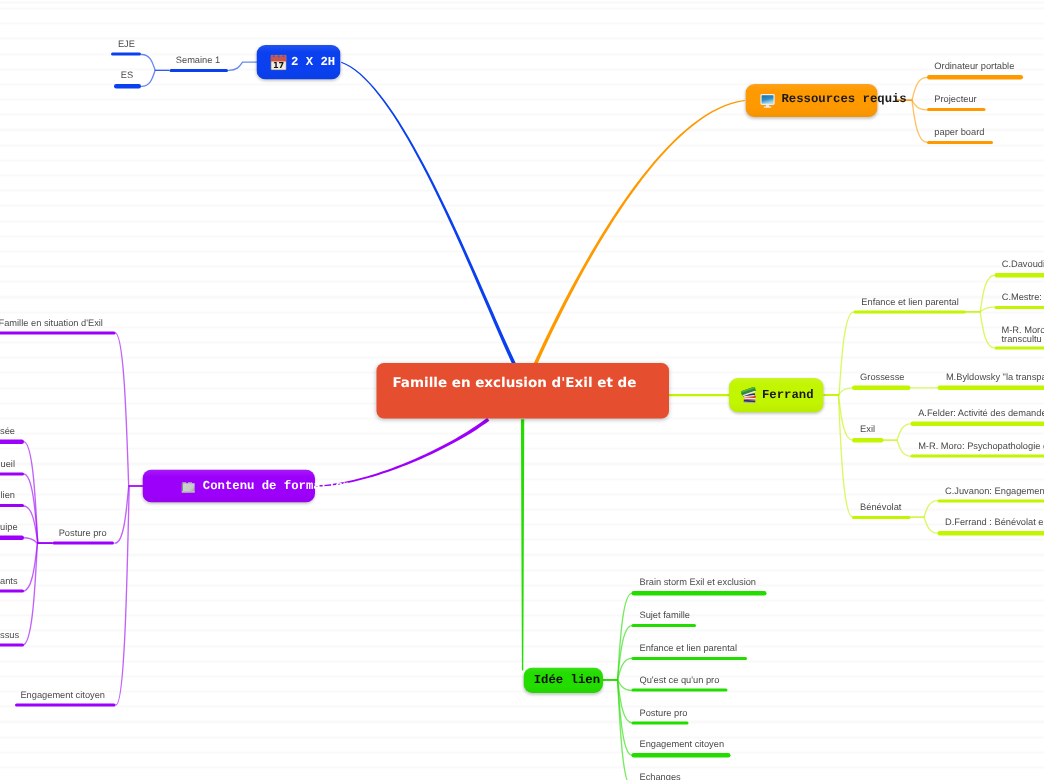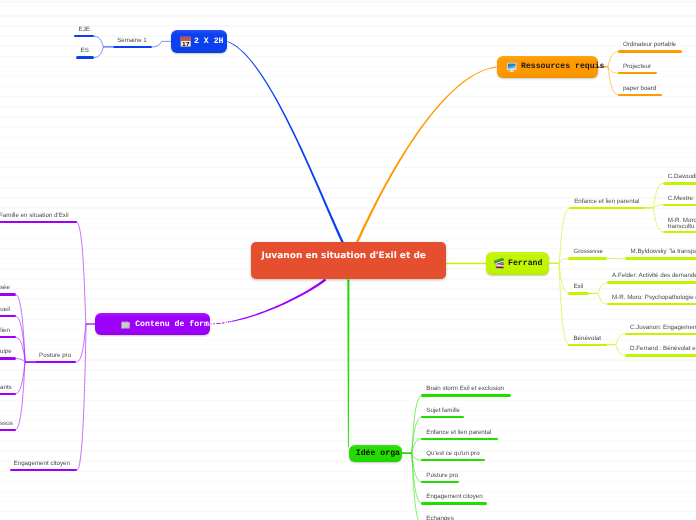--- a/index.html
+++ b/index.html
@@ -148,21 +148,21 @@
   <div id="nodelayer">
       <div class="node" style="left: 171px; top: 30px; width: 56px; height: 23px; background: linear-gradient(rgba(255, 255, 255, 0.1) 0px, rgba(255, 255, 255, 0) 22%, rgba(0, 0, 0, 0) 72%, rgba(0, 0, 0, 0.043) 100%) rgb(10, 64, 239); padding-left: 8.7px; box-shadow: rgba(0, 0, 0, 0.22) 0px 1px 2px;">
         <span class="ico" style="width: 11.5px; height: 11.5px; margin-right: 2.8px;"><svg viewBox="0 0 36 36" width="100%" height="100%">
    <rect x="2" y="2.5" width="32" height="31" rx="1.5" fill="#efece3" stroke="#6d6a62" stroke-width="1.4"></rect>
    <path d="M2 4a1.5 1.5 0 0 1 1.5-1.5h29A1.5 1.5 0 0 1 34 4v11.5H2z" fill="#cc5549"></path>
    <path d="M6 2.5h3.6v4h-3.6zM16.2 2.5h3.6v5h-3.6zM26.4 2.5h3.6v4h-3.6z" fill="#3b5bdb"></path>
    <text x="18" y="30" font-size="17" font-family="DejaVu Sans, sans-serif" font-weight="bold" fill="#16150f" text-anchor="middle">17</text>
  </svg></span>
         <span class="lbl" style="font-size: 8.2px; color: rgb(255, 255, 255);">2 X 2H</span>
       </div>
-      <div class="node" style="left: 497px; top: 56px; width: 101px; height: 21.5px; background: linear-gradient(rgba(255, 255, 255, 0.1) 0px, rgba(255, 255, 255, 0) 22%, rgba(0, 0, 0, 0) 72%, rgba(0, 0, 0, 0.043) 100%) rgb(255, 153, 0); padding-left: 9.2px; box-shadow: rgba(0, 0, 0, 0.22) 0px 1px 2px;">
+      <div class="node" style="left: 497px; top: 56px; width: 88px; height: 21.5px; background: linear-gradient(rgba(255, 255, 255, 0.1) 0px, rgba(255, 255, 255, 0) 22%, rgba(0, 0, 0, 0) 72%, rgba(0, 0, 0, 0.043) 100%) rgb(255, 153, 0); padding-left: 9.2px; box-shadow: rgba(0, 0, 0, 0.22) 0px 1px 2px;">
         <span class="ico" style="width: 11.4px; height: 11.4px; margin-right: 3.4px;"><svg viewBox="0 0 36 36" width="100%" height="100%">
    <defs>
               <linearGradient id="scrg" x1="0" y1="0" x2="0.35" y2="1">
      <stop offset="0" stop-color="#1b72a8"></stop>
                 <stop offset="0.55" stop-color="#2f8dc4"></stop>
      <stop offset="1" stop-color="#a9d8ef"></stop>
               </linearGradient>
             </defs>
    <rect x="3" y="5.5" width="30" height="23" rx="3" fill="#e9eef1"></rect>
    <rect x="5.5" y="8" width="25" height="18" rx="1.2" fill="url(#scrg)"></rect>
@@ -203,20 +203,20 @@
               </linearGradient>
             </defs>
    <path d="M5 8h8.5v3H5zM17.5 8h8.5v3h-8.5z" fill="#b4bcb5"></path>
    <path d="M4 10.5h28v20H4z" fill="url(#fldg)"></path>
    <path d="M4 10.5h2.4v20H4z" fill="#7f8a81"></path>
    <path d="M4 27.5h28v3H4z" fill="#b6bdb7"></path>
  </svg></span>
         <span class="lbl" style="font-size: 8.2px; color: rgb(255, 255, 255);">Contenu de formation</span>
       </div>
       <div class="node" style="left: 349px; top: 444.5px; width: 53px; height: 17.5px; background: linear-gradient(rgba(255, 255, 255, 0.1) 0px, rgba(255, 255, 255, 0) 22%, rgba(0, 0, 0, 0) 72%, rgba(0, 0, 0, 0.043) 100%) rgb(35, 221, 0); padding-left: 6.8px; box-shadow: rgba(0, 0, 0, 0.22) 0px 1px 2px;">
-        <span class="lbl" style="font-size: 8.2px; color: rgb(13, 13, 13);">Idée orga</span>
+        <span class="lbl" style="font-size: 8.2px; color: rgb(13, 13, 13);">Idée lien</span>
       </div>
     </div>
 
   <div id="central" class="central" style="background: rgb(229, 78, 46);">
-    <div class="cline">Juvanon en situation d'Exil et de</div>
+    <div class="cline">Famille en exclusion d'Exil et de</div>
   </div>
 </div>
 
 </body></html>

